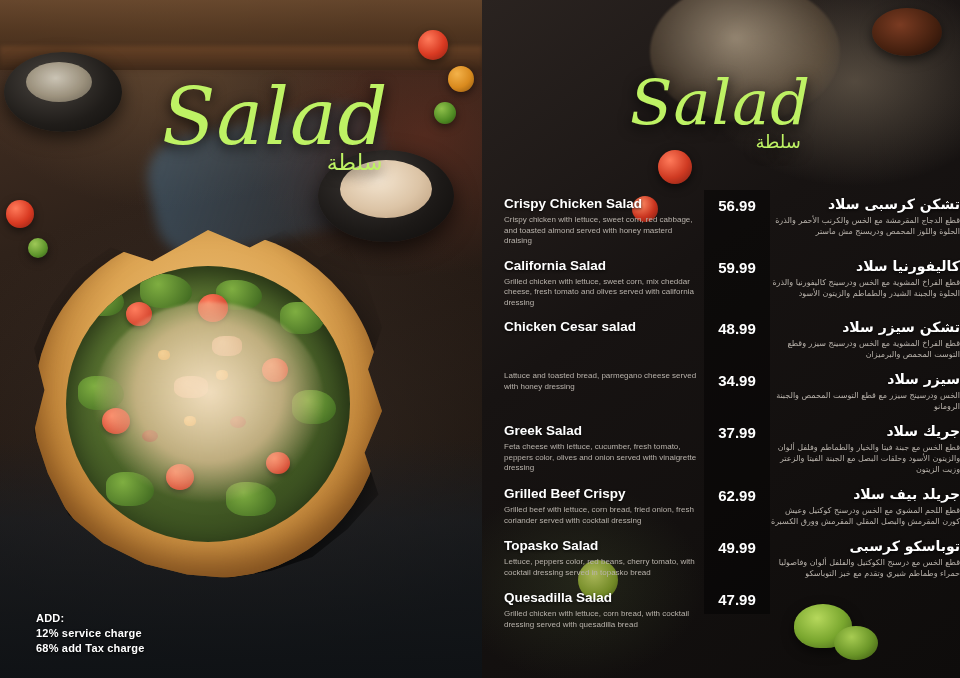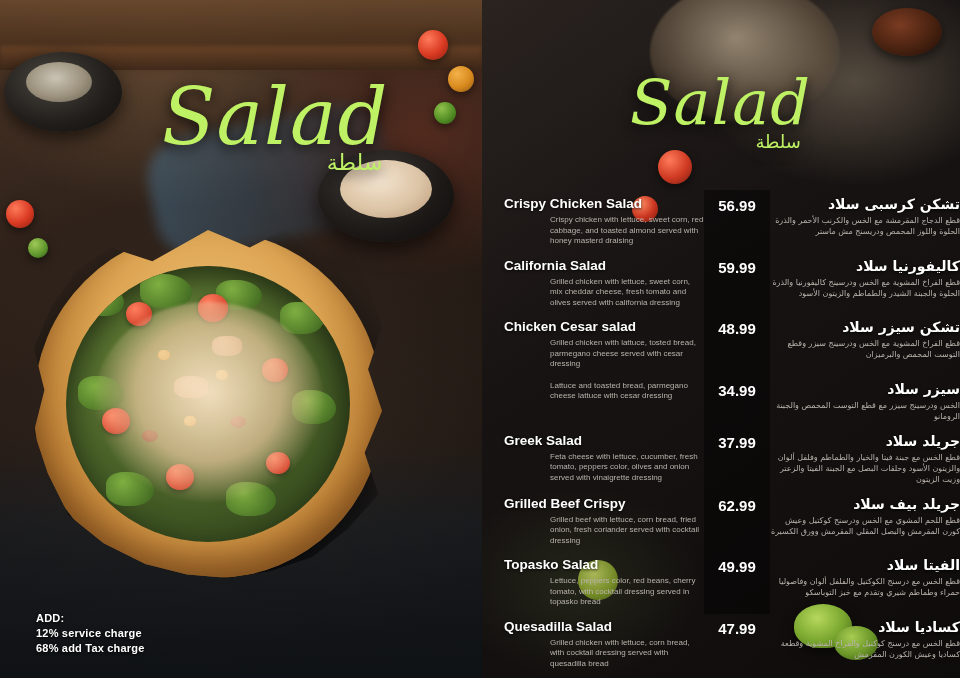--- a/index.html
+++ b/index.html
@@ -311,21 +311,20 @@
     font-weight: bold;
     line-height: 16px;
     margin-bottom: 3px;
     text-shadow: 0 1px 3px rgba(0,0,0,.8);
   }
   .item-desc {
     color: #b8b2ab;
     font-size: 8px;
     line-height: 10.5px;
     max-width: 196px;
-    margin-left: 46px;
   }
   .col-price {
     width: 66px;
     text-align: center;
     color: #ffffff;
     font-size: 15px;
     font-weight: bold;
     padding-top: 1px;
   }
   .col-ar {
@@ -461,48 +460,47 @@
         <div class="col-price">59.99</div>
         <div class="col-ar">
           <div class="item-name-ar">كاليفورنيا سلاد</div>
           <div class="item-desc-ar">قطع الفراخ المشوية مع الخس ودرسينج كاليفورنيا والذرة الحلوة والجبنة الشيدر والطماطم والزيتون الأسود</div>
         </div>
       </div>
 
       <div class="menu-row">
         <div class="col-en">
           <div class="item-name">Chicken Cesar salad</div>
-          <div class="item-desc">Grilled chicken with lattuce, tosted bread, parmegano cheese served with cesar dressing</div>
         </div>
         <div class="col-price">48.99</div>
         <div class="col-ar">
           <div class="item-name-ar">تشكن سيزر سلاد</div>
           <div class="item-desc-ar">قطع الفراخ المشوية مع الخس ودرسينج سيزر وقطع التوست المحمص والبرميزان</div>
         </div>
       </div>
 
       <div class="menu-row">
         <div class="col-en">
-          <div class="item-desc">Lattuce and toasted bread, parmegano cheese lattuce with cesar dressing</div>
+          <div class="item-desc">Lattuce and toasted bread, parmegano cheese served with honey dressing</div>
         </div>
         <div class="col-price">34.99</div>
         <div class="col-ar">
           <div class="item-name-ar">سيزر سلاد</div>
           <div class="item-desc-ar">الخس ودرسينج سيزر مع قطع التوست المحمص والجبنة الرومانو</div>
         </div>
       </div>
 
       <div class="menu-row">
         <div class="col-en">
           <div class="item-name">Greek Salad</div>
           <div class="item-desc">Feta cheese with lettuce, cucumber, fresh tomato, peppers color, olives and onion served with vinaigrette dressing</div>
         </div>
         <div class="col-price">37.99</div>
         <div class="col-ar">
-          <div class="item-name-ar">جريلد سلاد</div>
+          <div class="item-name-ar">جريك سلاد</div>
           <div class="item-desc-ar">قطع الخس مع جبنة فيتا والخيار والطماطم وفلفل ألوان والزيتون الأسود وحلقات البصل مع الجبنة الفيتا والزعتر وزيت الزيتون</div>
         </div>
       </div>
 
       <div class="menu-row">
         <div class="col-en">
           <div class="item-name">Grilled Beef Crispy</div>
           <div class="item-desc">Grilled beef with lettuce, corn bread, fried onion, fresh coriander served with cocktail dressing</div>
         </div>
         <div class="col-price">62.99</div>
@@ -512,33 +510,29 @@
         </div>
       </div>
 
       <div class="menu-row">
         <div class="col-en">
           <div class="item-name">Topasko Salad</div>
           <div class="item-desc">Lettuce, peppers color, red beans, cherry tomato, with cocktail dressing served in topasko bread</div>
         </div>
         <div class="col-price">49.99</div>
         <div class="col-ar">
-          <div class="item-name-ar">الفيتا سلاد</div>
+          <div class="item-name-ar">توباسكو كرسبى</div>
           <div class="item-desc-ar">قطع الخس مع درسنج الكوكتيل والفلفل ألوان وفاصوليا حمراء وطماطم شيري وتقدم مع خبز التوباسكو</div>
         </div>
       </div>
 
       <div class="menu-row">
         <div class="col-en">
           <div class="item-name">Quesadilla Salad</div>
           <div class="item-desc">Grilled chicken with lettuce, corn bread, with cocktail dressing served with quesadilla bread</div>
         </div>
         <div class="col-price">47.99</div>
-        <div class="col-ar">
-          <div class="item-name-ar">كساديا سلاد</div>
-          <div class="item-desc-ar">قطع الخس مع درسنج كوكتيل والفراخ المشوية وقطعة كساديا وعيش الكورن المقرمش</div>
-        </div>
       </div>
 
     </div>
   </div>
 
 </div>
 
 </body></html>

